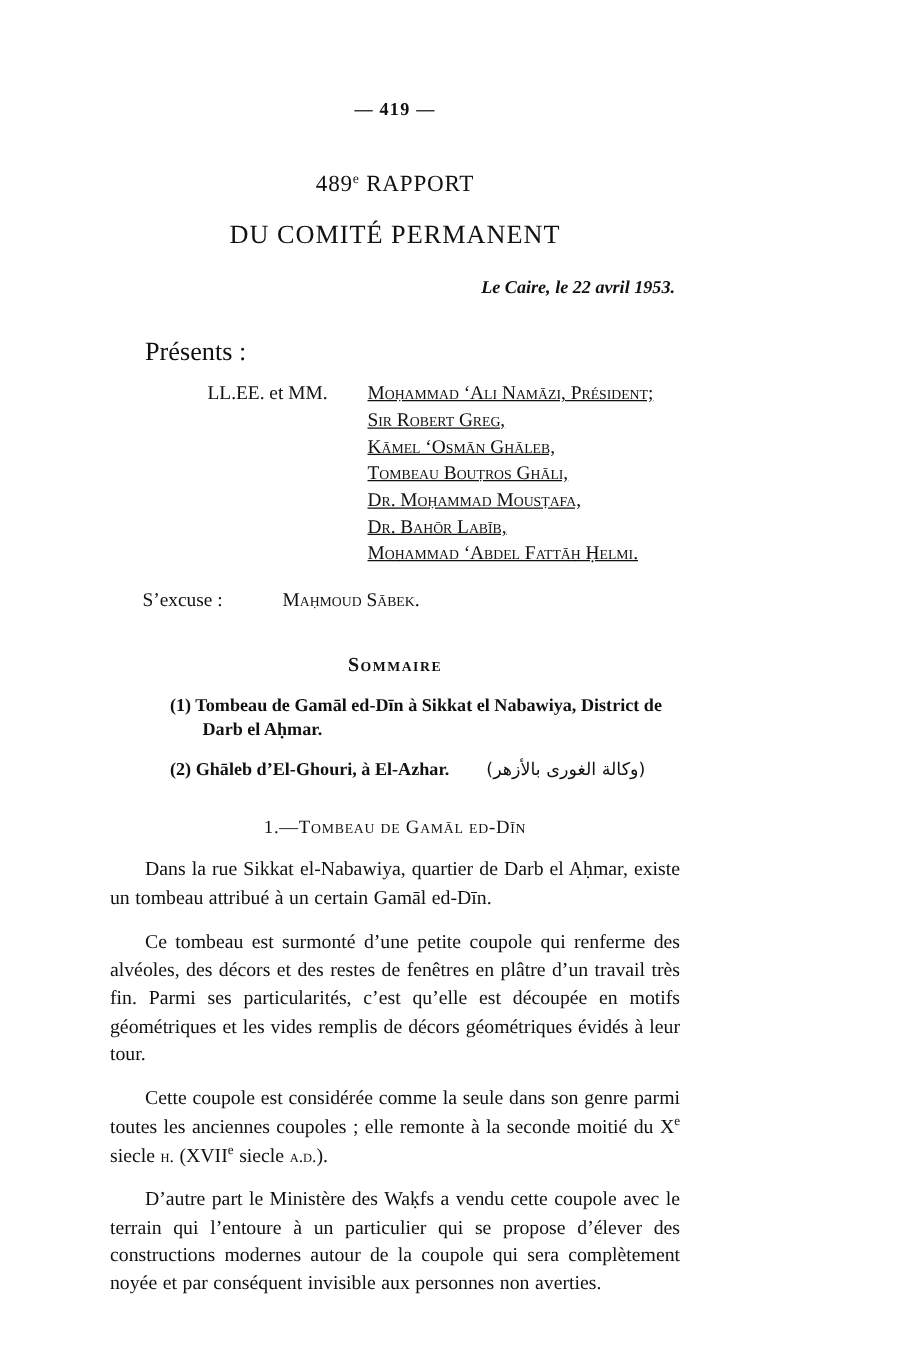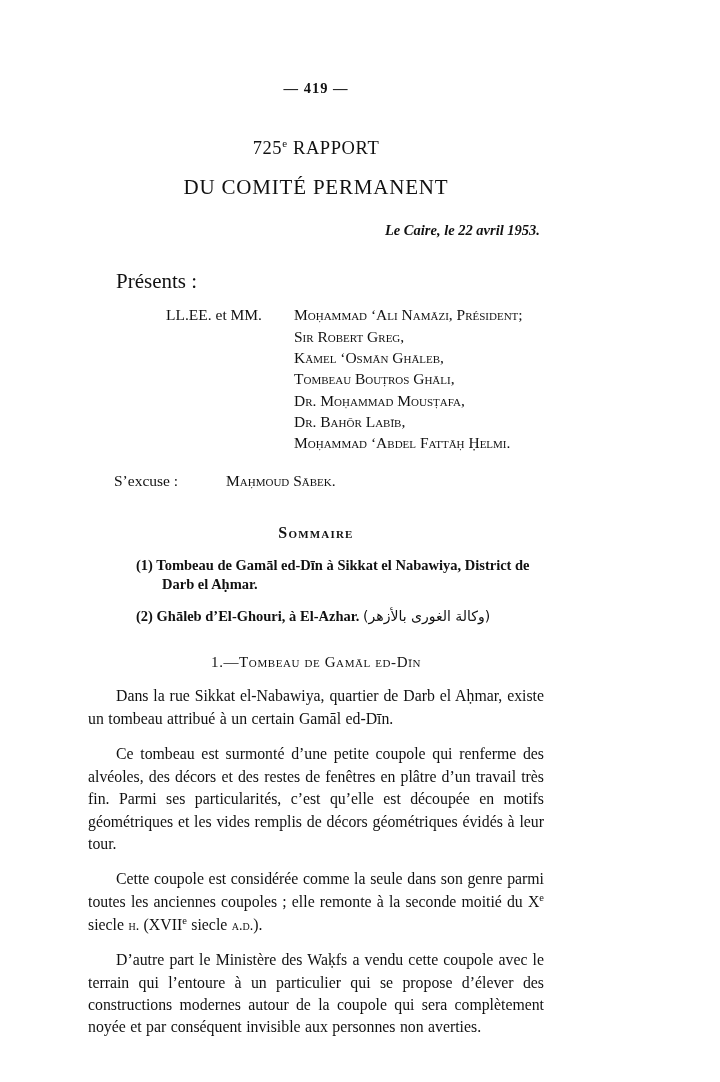--- a/index.html
+++ b/index.html
@@ -54,20 +54,21 @@
   }
   .present-label {
     font-size: 21px;
     margin-left: 28px;
     margin-bottom: 10px;
   }
   .attendee-block {
     margin-left: 78px;
     font-size: 15.5px;
     line-height: 1.38;
+    text-decoration: underline;
   }
   .attendee-row {
     white-space: nowrap;
   }
   .lead-names {
     display: inline-block;
     width: 128px;
   }
   .indent-names {
     display: inline-block;
@@ -105,20 +106,21 @@
   .summary-item .cont {
     display: block;
     margin-left: 26px;
   }
   .arabic {
     font-family: "DejaVu Sans", sans-serif;
     font-weight: normal;
     font-size: 14px;
     direction: rtl;
     unicode-bidi: embed;
+    margin-left: 26px;
   }
   .section-heading {
     text-align: center;
     font-size: 15px;
     font-variant: small-caps;
     letter-spacing: 0.6px;
     margin-top: 28px;
     margin-bottom: 14px;
   }
   p.body-par {
@@ -139,21 +141,21 @@
   }
 </style>
 </head>
 <body>
 
 <div class="page">
 
   <div class="page-number">— 419 —</div>
 
   <div class="title-line-1">
-    <span>725</span><span class="sup">e</span><span> RAPPORT</span>
+    <span>489</span><span class="sup">e</span><span> RAPPORT</span>
   </div>
 
   <div class="title-line-2">DU COMITÉ PERMANENT</div>
 
   <div class="dateline">Le Caire, le 22 avril 1953.</div>
 
   <div class="present-label">Présents :</div>
 
   <div class="attendee-block">
     <div class="attendee-row">

